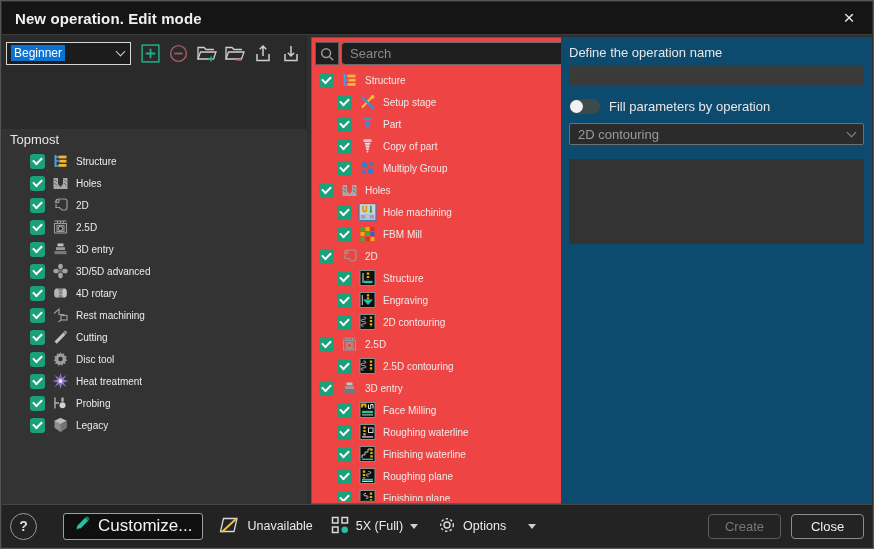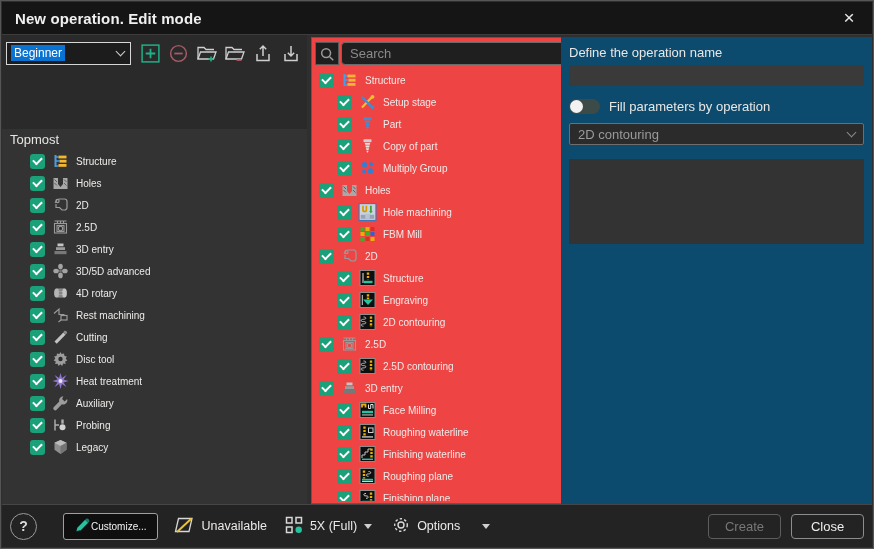--- a/index.html
+++ b/index.html
@@ -52,21 +52,21 @@
   .toggle-row { display:flex; align-items:center; gap:9px; margin-top:13px; cursor:pointer; }
   .toggle { position:relative; width:31px; height:15px; border-radius:8px; background:#3d4b48; flex:none; }
   .toggle-knob { position:absolute; left:1px; top:1px; width:13px; height:13px; border-radius:50%; background:#f2f2f2; }
   .rp-select { margin-top:9px; height:22px; border:1px solid #6e6e6e; border-radius:2px; background:#2b2b2b; color:#9a9a9a; font-size:13px; display:flex; align-items:center; padding:0 8px; cursor:default; }
   .rp-select .chev { border-color:#8a8a8a; }
   .rp-box { margin-top:14px; height:85px; background:#333; }
 
   
   .bottombar { position:absolute; left:1px; right:1px; bottom:1px; height:43px; background:#232323; border-top:1px solid #464646; display:flex; align-items:center; padding:0 8px; }
   .help { width:27px; height:27px; border-radius:50%; border:1.4px solid #9a9a9a; color:#dcdcdc; display:flex; align-items:center; justify-content:center; font-size:14px; font-weight:700; cursor:pointer; flex:none; }
-  .customize-btn { display:flex; align-items:center; background:#0f0f0f; border:1px solid #9f9f9f; border-radius:3px; height:27px; padding:0 10px; color:#f2f2f2; font-size:10px; margin-left:26px; cursor:pointer; }
+  .customize-btn { display:flex; align-items:center; gap:7px; background:#0f0f0f; border:1px solid #9f9f9f; border-radius:3px; height:27px; padding:0 10px; color:#f2f2f2; font-size:17px; margin-left:26px; cursor:pointer; }
   .bbitem { display:flex; align-items:center; gap:7px; color:#eceae8; font-size:12.5px; cursor:pointer; }
   .ml16 { margin-left:16px; } .ml18 { margin-left:18px; } .ml20 { margin-left:20px; }
   .caret { width:0; height:0; border-left:4.5px solid transparent; border-right:4.5px solid transparent; border-top:5.5px solid #cfcfcf; }
   .btn { height:25px; width:73px; border:1px solid #8d8d8d; border-radius:4px; background:transparent; color:#f0eeec; font-size:13px; cursor:pointer; font-family:inherit; }
   .btn.disabled { border-color:#5d5d5d; color:#787878; cursor:default; }
   .btn-create { margin-left:auto; }
   .btn-close { margin-left:10px; margin-right:0; }
 </style>
 </head>
 <body>
@@ -256,29 +256,20 @@
                 <path d="M8 0l1.4 5L14 1.9l-3 4.6L16 8l-5 1.4 3 4.7-4.6-3.1L8 16l-1.4-5L2 14.1l3-4.7L0 8l5-1.5L2 1.9l4.6 3z" fill="#8f76c9"></path>
                 <circle cx="8" cy="8" r="2" fill="#e9e4f4"></circle>
               </svg>
             </span>
             <span class="tlabel">Heat treatment</span>
           </div>
           <div class="trow" style="padding-left: 28px;">
             <span class="cb"></span>
             <span class="ticon">
               <svg width="17" height="16" viewBox="0 0 16 16">
-                <path d="M10.8 1.3a4.1 4.1 0 0 0-4 5.3L1.4 12a1.9 1.9 0 1 0 2.7 2.7l5.3-5.4a4.1 4.1 0 0 0 5.2-5.2L12.2 6.5 9.6 3.9z" fill="#9c9c9c"></path>
-              </svg>
-            </span>
-            <span class="tlabel">Auxiliary</span>
-          </div>
-          <div class="trow" style="padding-left: 28px;">
-            <span class="cb"></span>
-            <span class="ticon">
-              <svg width="17" height="16" viewBox="0 0 16 16">
                 <path d="M2.5 2.5v11M2.5 8h4" stroke="#b0b0b0" stroke-width="1.4" fill="none"></path>
                 <path d="M10 2.5v4.2" stroke="#b0b0b0" stroke-width="2.4"></path>
                 <circle cx="10" cy="10.3" r="3" fill="#d2d2d2"></circle>
               </svg>
             </span>
             <span class="tlabel">Probing</span>
           </div>
           <div class="trow" style="padding-left: 28px; text-align: center;">
             <span class="cb"></span>
             <span class="ticon">

